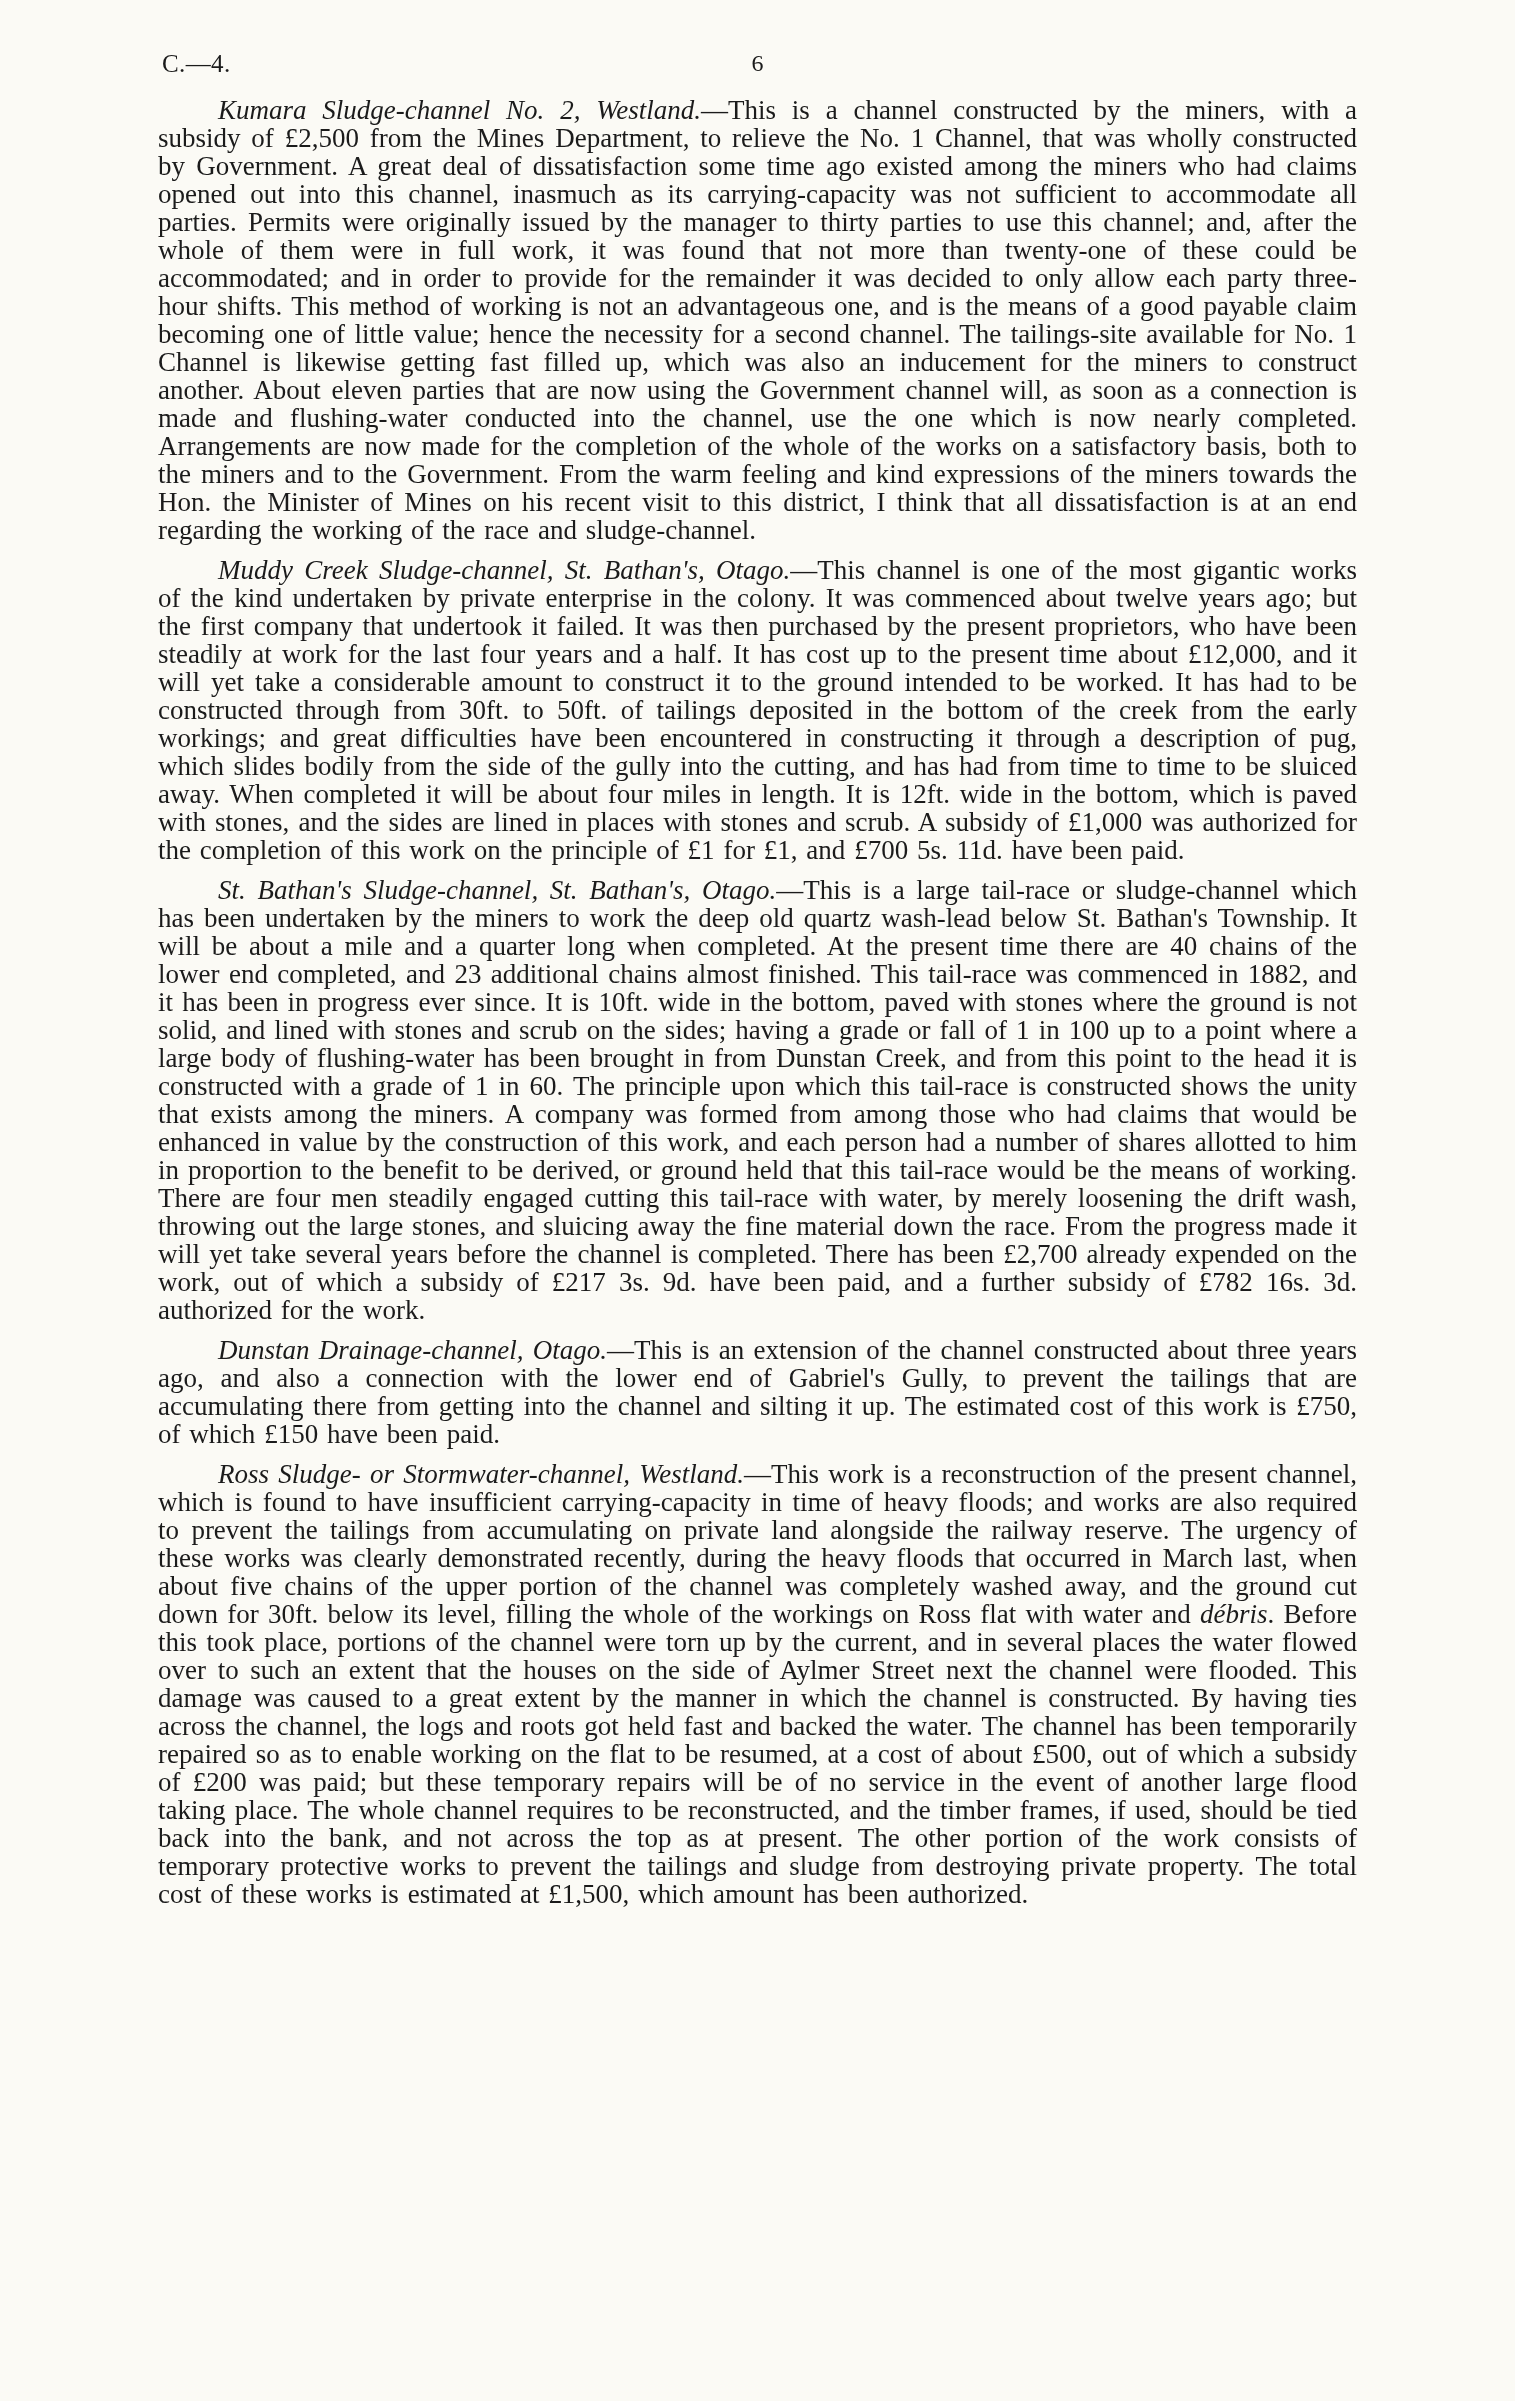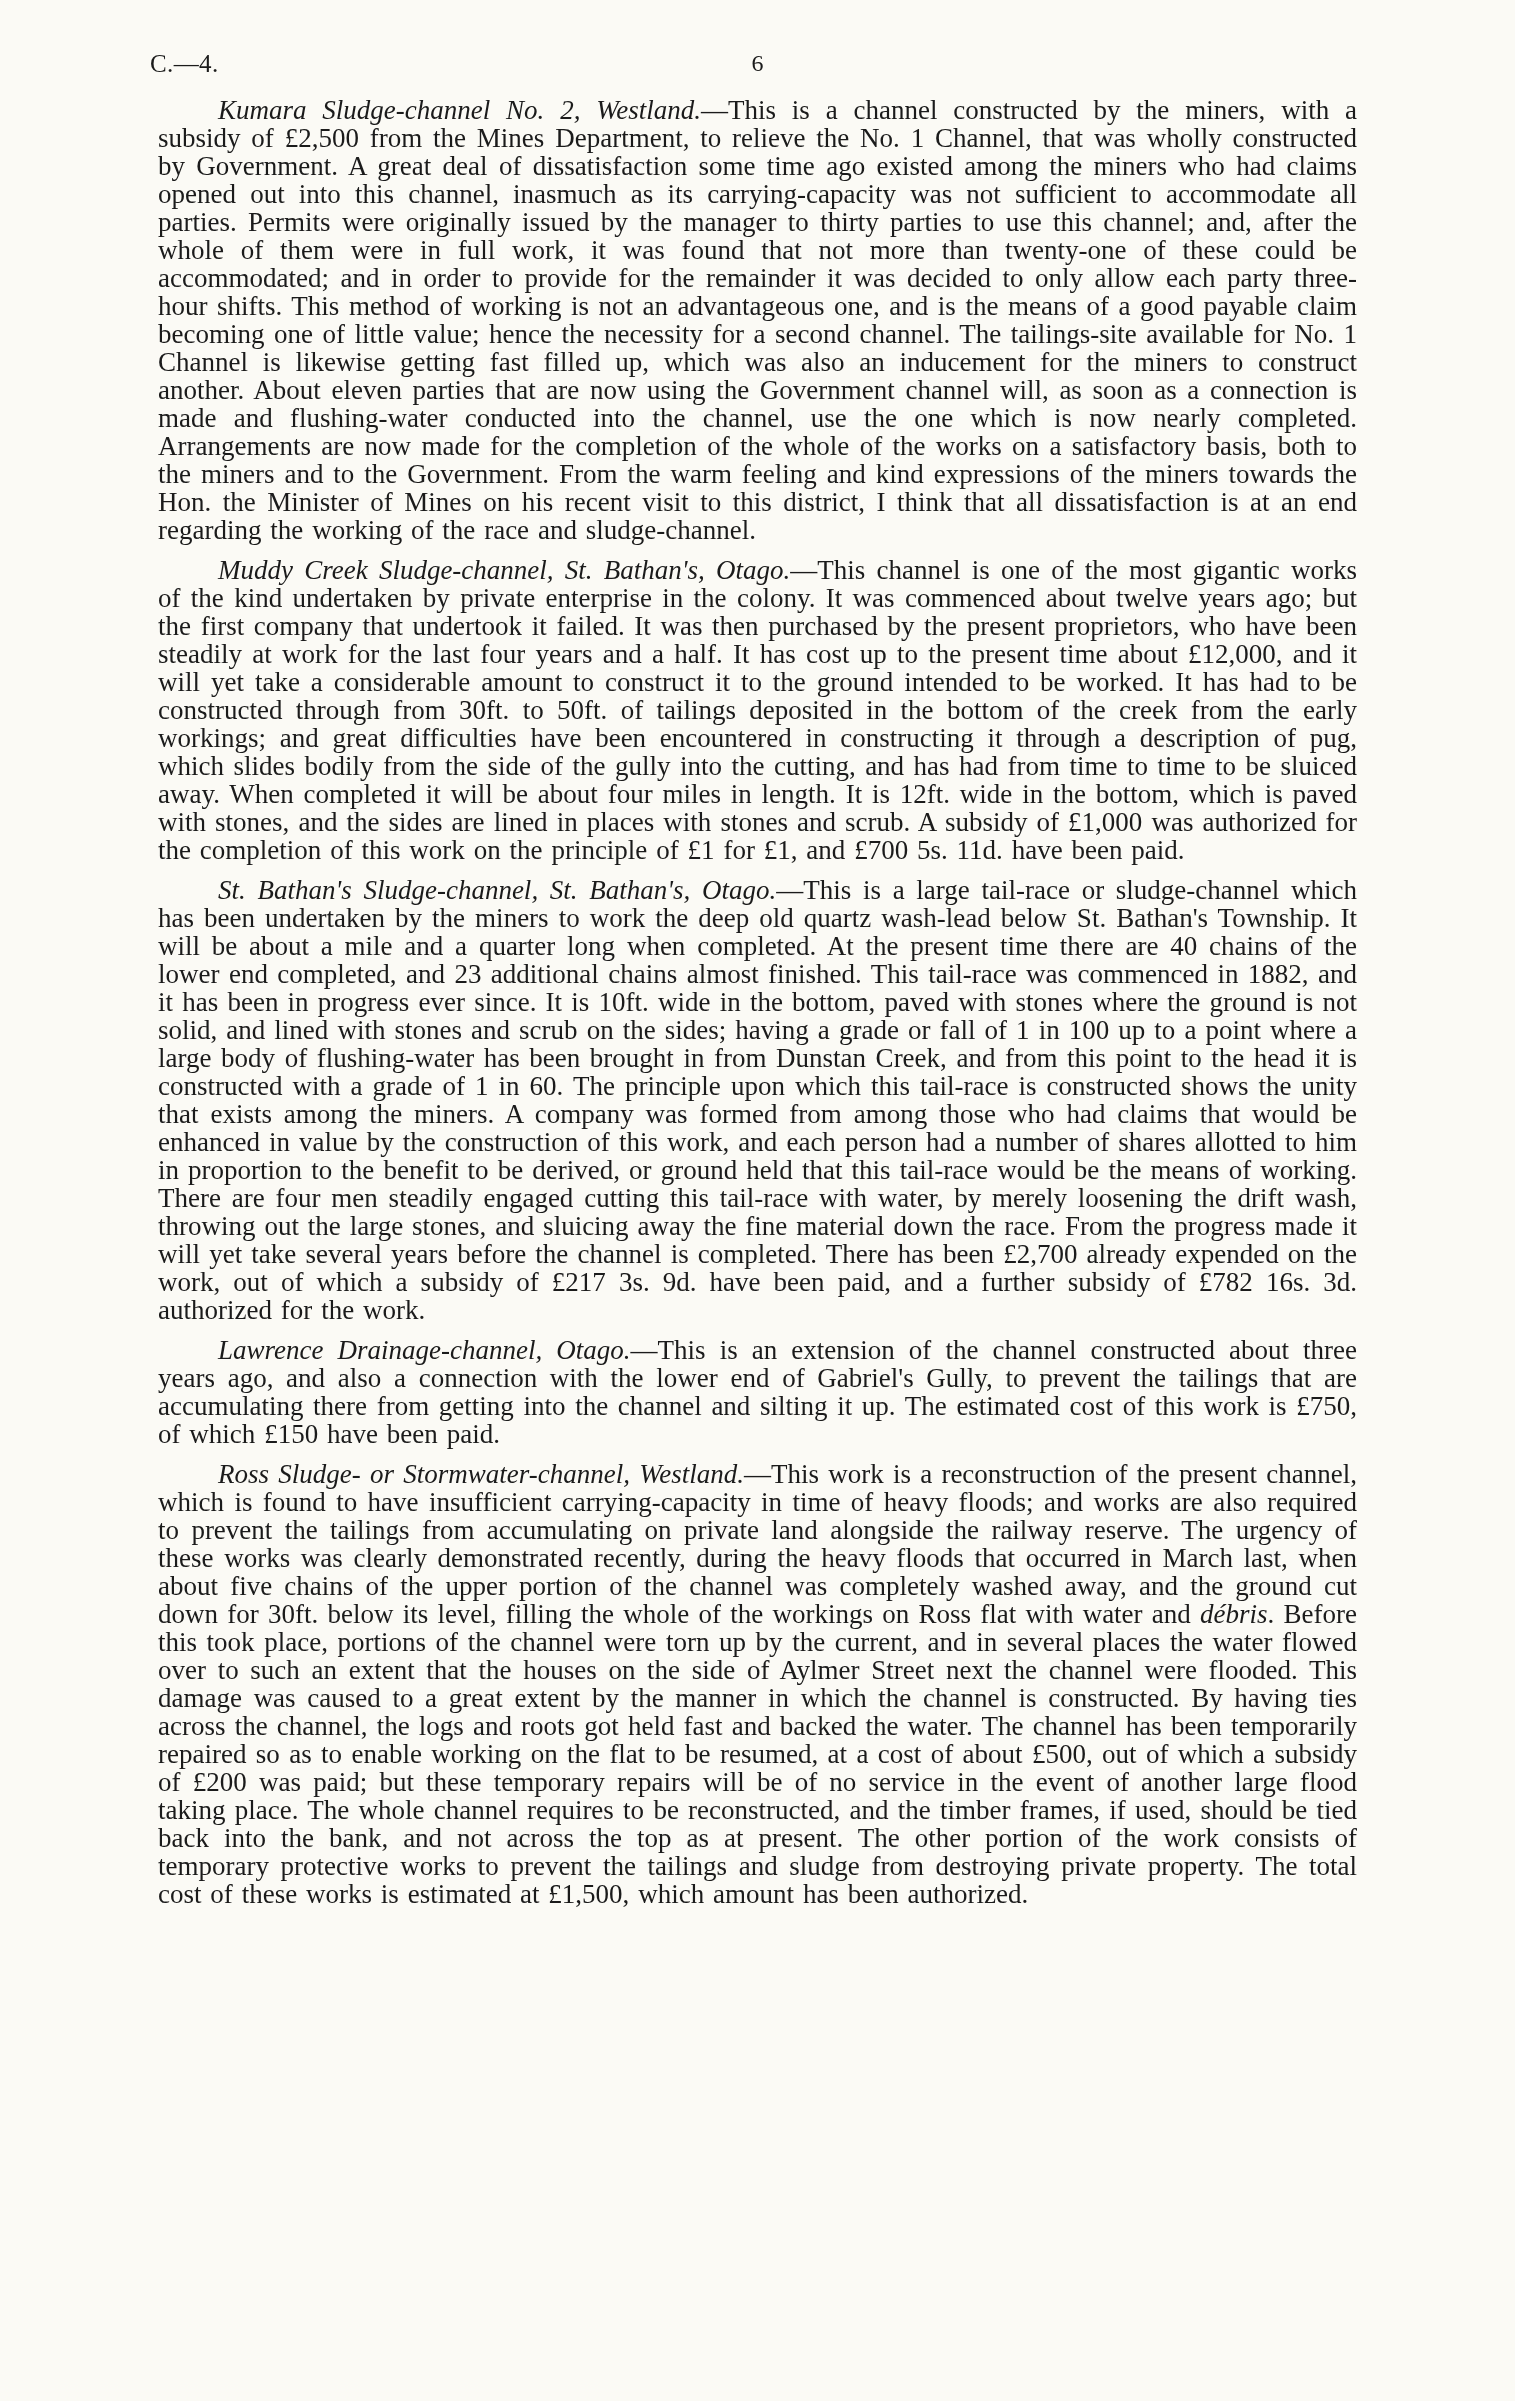--- a/index.html
+++ b/index.html
@@ -18,21 +18,21 @@
   .sheet {
     padding: 50px 146px 0 146px;
     position: relative;
   }
   .header-row {
     position: relative;
     height: 34px;
   }
   .header-left {
     position: absolute;
-    left: 4px;
+    left: 16px;
     top: 0;
     font-size: 25px;
     letter-spacing: 0.4px;
   }
   .page-number {
     position: absolute;
     left: 0;
     right: 0;
     top: 0;
     text-align: center;
@@ -65,17 +65,17 @@
   <div class="header-row">
     <div class="header-left">C.—4.</div>
     <div class="page-number">6</div>
   </div>
 
 
   <div class="document-body">
       <p><span class="italic">Kumara Sludge-channel No. 2, Westland.</span><span>—This is a channel constructed by the miners, with a subsidy of £2,500 from the Mines Department, to relieve the No. 1 Channel, that was wholly constructed by Government.  A great deal of dissatisfaction some time ago existed among the miners who had claims opened out into this channel, inasmuch as its carrying-capacity was not sufficient to accommodate all parties.  Permits were originally issued by the manager to thirty parties to use this channel; and, after the whole of them were in full work, it was found that not more than twenty-one of these could be accommodated; and in order to provide for the remainder it was decided to only allow each party three-hour shifts.  This method of working is not an advantageous one, and is the means of a good payable claim becoming one of little value; hence the necessity for a second channel.  The tailings-site available for No. 1 Channel is likewise getting fast filled up, which was also an inducement for the miners to construct another.  About eleven parties that are now using the Government channel will, as soon as a connection is made and flushing-water conducted into the channel, use the one which is now nearly completed.  Arrangements are now made for the completion of the whole of the works on a satisfactory basis, both to the miners and to the Government.  From the warm feeling and kind expressions of the miners towards the Hon. the Minister of Mines on his recent visit to this district, I think that all dissatisfaction is at an end regarding the working of the race and sludge-channel.</span></p>
       <p><span class="italic">Muddy Creek Sludge-channel, St. Bathan's, Otago.</span><span>—This channel is one of the most gigantic works of the kind undertaken by private enterprise in the colony.  It was commenced about twelve years ago; but the first company that undertook it failed.  It was then purchased by the present proprietors, who have been steadily at work for the last four years and a half.  It has cost up to the present time about £12,000, and it will yet take a considerable amount to construct it to the ground intended to be worked.  It has had to be constructed through from 30ft. to 50ft. of tailings deposited in the bottom of the creek from the early workings; and great difficulties have been encountered in constructing it through a description of pug, which slides bodily from the side of the gully into the cutting, and has had from time to time to be sluiced away.  When completed it will be about four miles in length.  It is 12ft. wide in the bottom, which is paved with stones, and the sides are lined in places with stones and scrub.  A subsidy of £1,000 was authorized for the completion of this work on the principle of £1 for £1, and £700 5s. 11d. have been paid.</span></p>
       <p><span class="italic">St. Bathan's Sludge-channel, St. Bathan's, Otago.</span><span>—This is a large tail-race or sludge-channel which has been undertaken by the miners to work the deep old quartz wash-lead below St. Bathan's Township.  It will be about a mile and a quarter long when completed.  At the present time there are 40 chains of the lower end completed, and 23 additional chains almost finished.  This tail-race was commenced in 1882, and it has been in progress ever since.  It is 10ft. wide in the bottom, paved with stones where the ground is not solid, and lined with stones and scrub on the sides; having a grade or fall of 1 in 100 up to a point where a large body of flushing-water has been brought in from Dunstan Creek, and from this point to the head it is constructed with a grade of 1 in 60.  The principle upon which this tail-race is constructed shows the unity that exists among the miners.  A company was formed from among those who had claims that would be enhanced in value by the construction of this work, and each person had a number of shares allotted to him in proportion to the benefit to be derived, or ground held that this tail-race would be the means of working.  There are four men steadily engaged cutting this tail-race with water, by merely loosening the drift wash, throwing out the large stones, and sluicing away the fine material down the race.  From the progress made it will yet take several years before the channel is completed.  There has been £2,700 already expended on the work, out of which a subsidy of £217 3s. 9d. have been paid, and a further subsidy of £782 16s. 3d. authorized for the work.</span></p>
-      <p><span class="italic">Lawrence Drainage-channel, Otago.</span><span>—This is an extension of the channel constructed about three years ago, and also a connection with the lower end of Gabriel's Gully, to prevent the tailings that are accumulating there from getting into the channel and silting it up.  The estimated cost of this work is £750, of which £150 have been paid.</span></p>
+      <p><span class="italic">Dunstan Drainage-channel, Otago.</span><span>—This is an extension of the channel constructed about three years ago, and also a connection with the lower end of Gabriel's Gully, to prevent the tailings that are accumulating there from getting into the channel and silting it up.  The estimated cost of this work is £750, of which £150 have been paid.</span></p>
       <p><span class="italic">Ross Sludge- or Stormwater-channel, Westland.</span><span>—This work is a reconstruction of the present channel, which is found to have insufficient carrying-capacity in time of heavy floods; and works are also required to prevent the tailings from accumulating on private land alongside the railway reserve.  The urgency of these works was clearly demonstrated recently, during the heavy floods that occurred in March last, when about five chains of the upper portion of the channel was completely washed away, and the ground cut down for 30ft. below its level, filling the whole of the workings on Ross flat with water and </span><span class="italic">débris</span><span>.  Before this took place, portions of the channel were torn up by the current, and in several places the water flowed over to such an extent that the houses on the side of Aylmer Street next the channel were flooded.  This damage was caused to a great extent by the manner in which the channel is constructed.  By having ties across the channel, the logs and roots got held fast and backed the water.  The channel has been temporarily repaired so as to enable working on the flat to be resumed, at a cost of about £500, out of which a subsidy of £200 was paid; but these temporary repairs will be of no service in the event of another large flood taking place.  The whole channel requires to be reconstructed, and the timber frames, if used, should be tied back into the bank, and not across the top as at present.  The other portion of the work consists of temporary protective works to prevent the tailings and sludge from destroying private property.  The total cost of these works is estimated at £1,500, which amount has been authorized.</span></p>
     </div>
 </div>
 
 
 </body></html>

